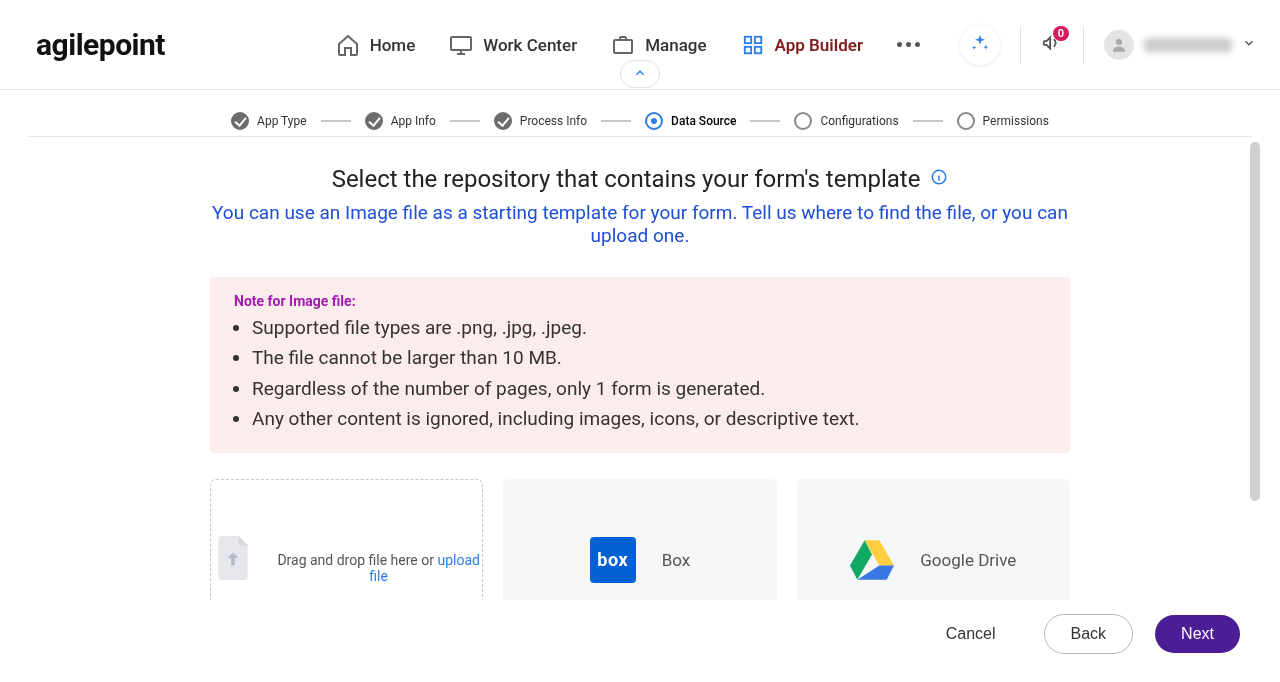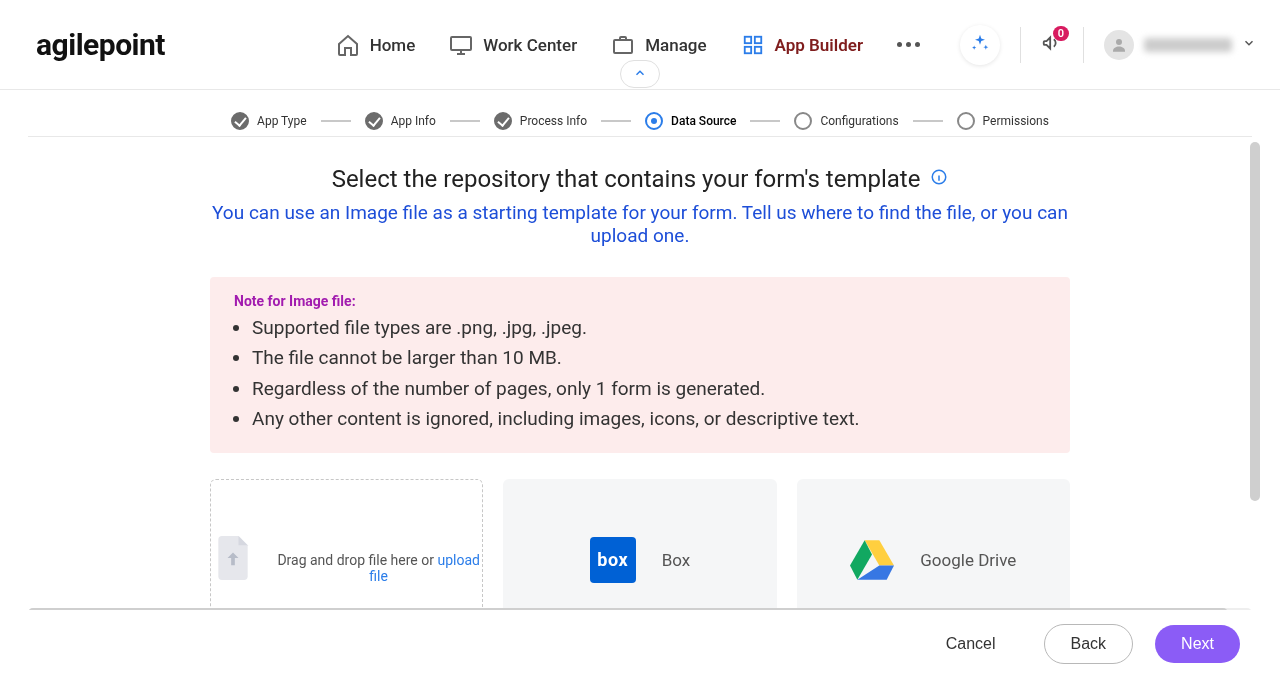--- a/index.html
+++ b/index.html
@@ -172,31 +172,31 @@
   .vscrollbar {
     position:absolute; right:20px; top:142px; bottom:80px;
     width:10px; background:transparent;
   }
   .vscrollbar .thumb {
     position:absolute; left:0; right:0; top:0; height:78%;
     background:#cfcfcf; border-radius:5px;
   }
 
   .footer {
-    position:absolute; left:0; right:0; bottom:0;
+    position:absolute; left:0; right:0; bottom:10px;
     padding: 14px 40px 18px;
     display:flex; justify-content:flex-end; align-items:center; gap:22px;
     background:#fff;
   }
   .btn {
     font-size:16px; border-radius:22px; cursor:pointer;
     padding:10px 26px; border:none; background:transparent; color:#333;
   }
   .btn.outline { border:1.5px solid #b8b8b8; color:#333; }
-  .btn.primary { background:#8b5cf6; color:#fff; font-weight:500; }
+  .btn.primary { background:#4c1d95; color:#fff; font-weight:500; }
 </style>
 </head>
 <body>
 
 <div class="topbar">
   <div class="logo">agilepoint</div>
   <div class="nav">
     <div class="nav-item">
       <span class="nav-icon">
         <svg width="24" height="24" viewBox="0 0 24 24" fill="none" stroke="currentColor" stroke-width="2">

